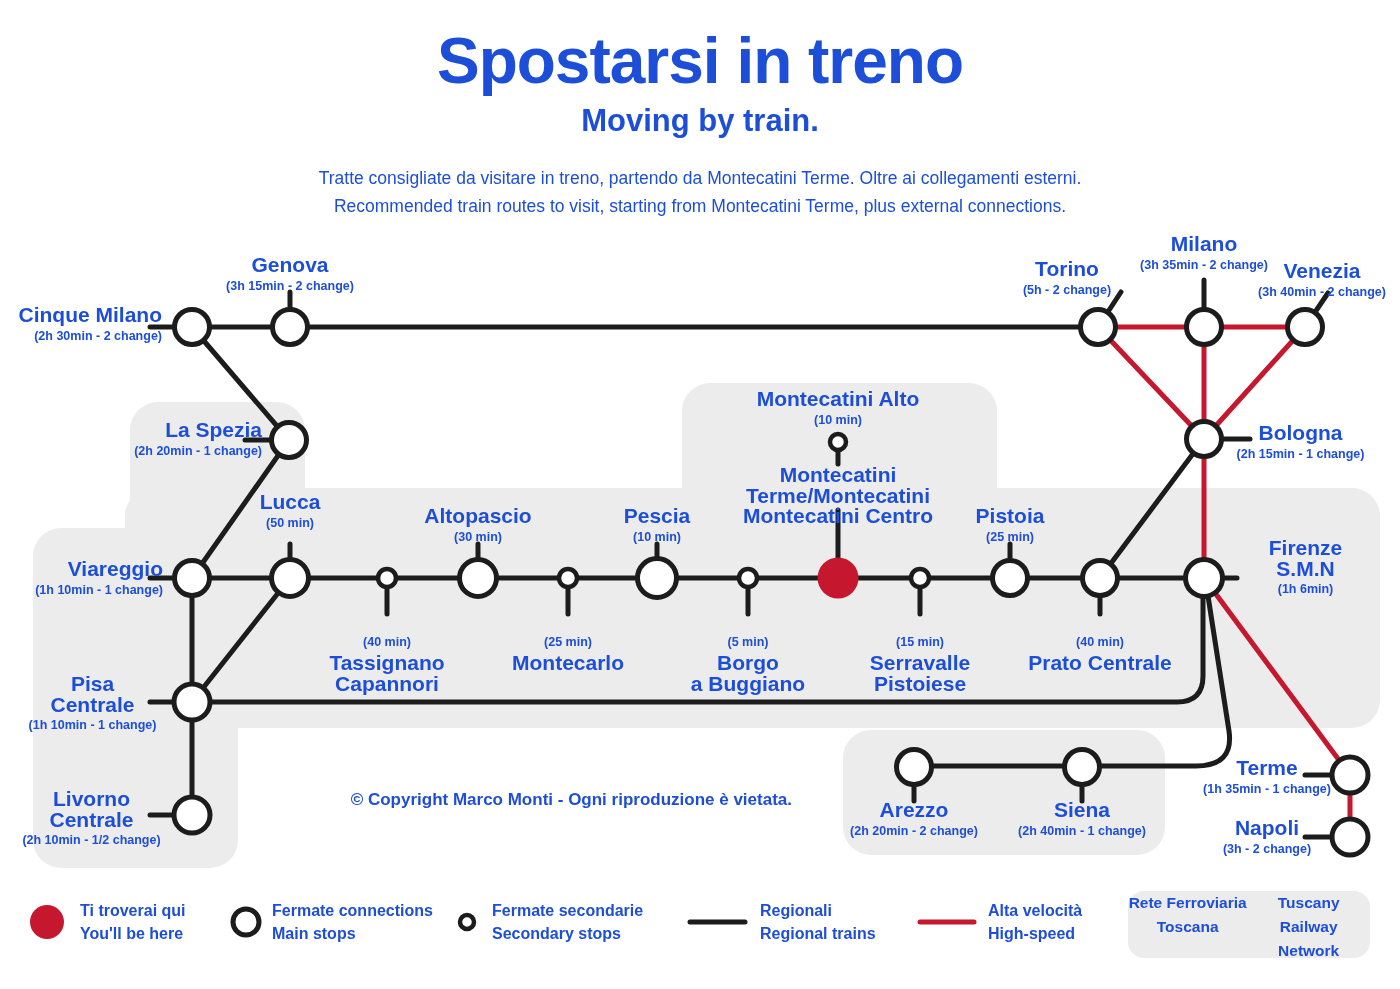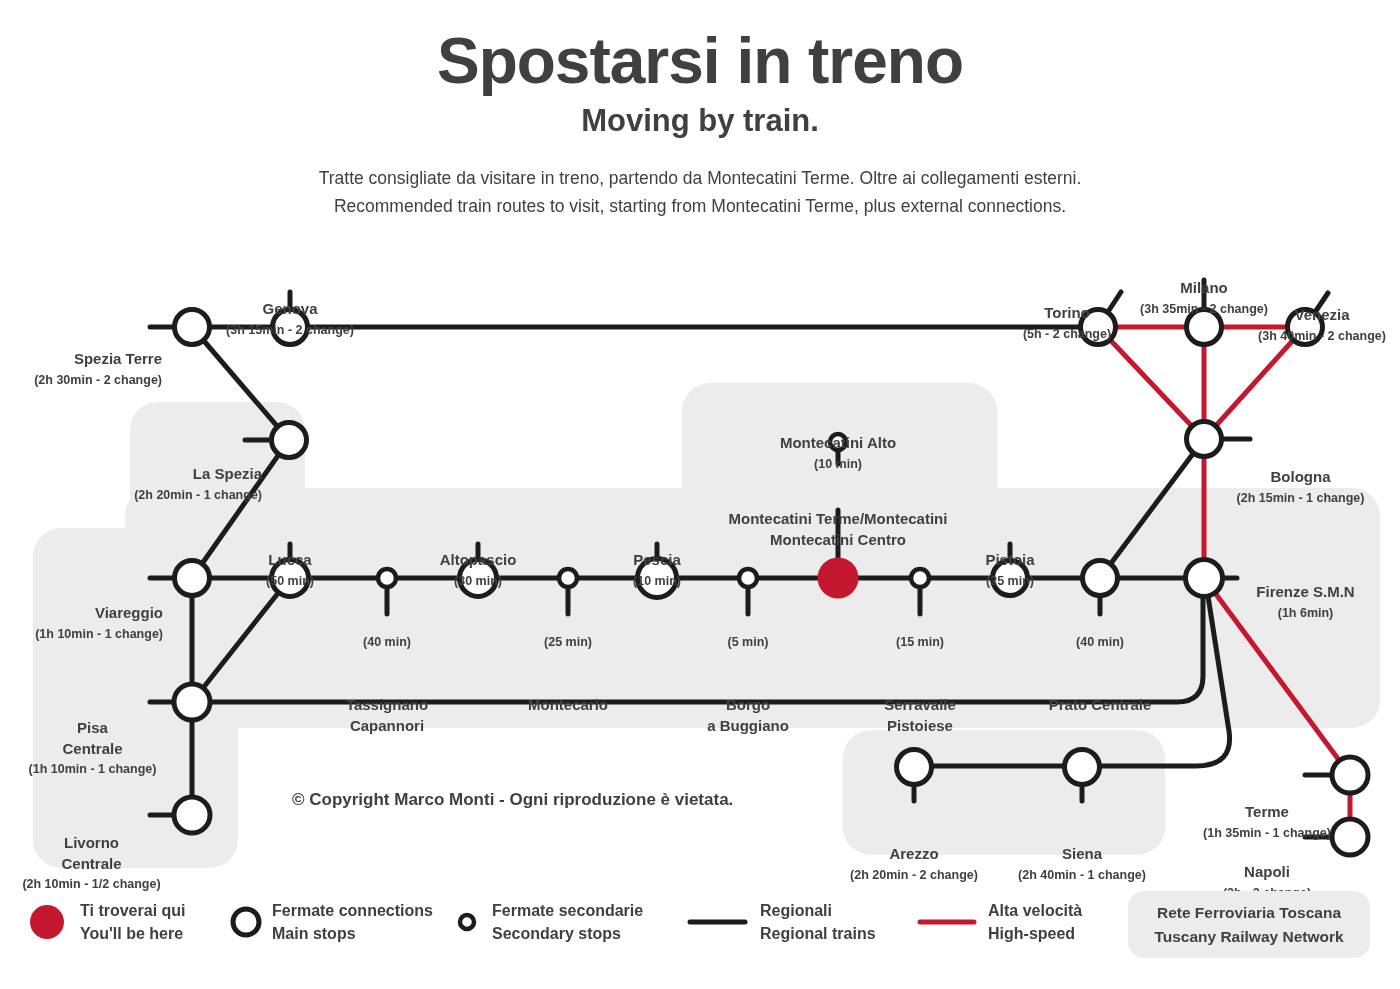--- a/index.html
+++ b/index.html
@@ -1,35 +1,35 @@
 <!DOCTYPE html>
 <html><head>
 <meta charset="utf-8">
 <style>
   html,body{margin:0;padding:0;background:#fff;}
   .canvas{position:relative;width:1400px;height:989px;background:#ffffff;overflow:hidden;
-          font-family:"Liberation Sans",sans-serif;color:#404040;}
+          font-family:"Liberation Sans",sans-serif;color:#1d4ed8;}
   .layer{position:absolute;left:0;top:0;}
   .ttl{position:absolute;left:0;top:26px;width:1400px;text-align:center;
        font-size:64px;font-weight:800;letter-spacing:-1px;line-height:70px;}
   .sub{position:absolute;left:0;top:103px;width:1400px;text-align:center;
        font-size:31px;font-weight:800;}
   .intro{position:absolute;left:0;top:165px;width:1400px;text-align:center;
        font-size:17.5px;font-weight:500;line-height:27.5px;white-space:pre-line;}
   .lbl{position:absolute;white-space:pre-line;}
-  .lbl .nm{display:block;font-weight:800;font-size:15px;line-height:20.5px;white-space:pre-line;margin-top:44px;}
+  .lbl .nm{display:block;font-weight:800;font-size:21px;line-height:20.5px;white-space:pre-line;}
   .lbl .tm{display:block;font-weight:700;font-size:12.5px;line-height:17px;white-space:pre-line;margin-top:2px;}
   .lbl .tm.first{margin-top:16px;margin-bottom:2px;}
   .ctr{text-align:center;}
   .rgt{text-align:right;}
-  .copyright{position:absolute;left:292px;top:790px;width:500px;text-align:left;
+  .copyright{position:absolute;left:292px;top:790px;width:500px;text-align:right;
        font-size:17px;font-weight:800;}
   .leg-txt{position:absolute;font-size:16px;font-weight:700;line-height:23px;white-space:pre-line;}
   .badge{position:absolute;left:1128px;top:891px;width:242px;height:67px;background:#ececec;
-       border-radius:16px;display:flex;flex-direction:column;justify-content:center;
+       border-radius:16px;display:flex;flex-direction:row;justify-content:center;
        text-align:center;font-size:15.5px;font-weight:600;line-height:24px;}
 </style>
 </head>
 <body>
 
 <div class="canvas">
 
   <svg class="layer" width="1400" height="989" viewBox="0 0 1400 989">
 
     <g fill="#ececec">
@@ -125,29 +125,29 @@
       <path d="M690,922 H745" stroke="#1c1c1c" stroke-width="5" stroke-linecap="round"></path>
       <path d="M920,922 H974" stroke="#c5182e" stroke-width="5" stroke-linecap="round"></path>
     </g>
   </svg>
 
   <div class="ttl">Spostarsi in treno</div>
   <div class="sub">Moving by train.</div>
   <div class="intro"><span>Tratte consigliate da visitare in treno, partendo da Montecatini Terme. Oltre ai collegamenti esterni.</span>
 <span>Recommended train routes to visit, starting from Montecatini Terme, plus external connections.</span></div>
 
-  <div class="lbl rgt" style="left:0;top:305px;width:162px"><span class="nm">Spezia Terre</span><span class="tm">(2h 30min - 2 change)</span></div>
+  <div class="lbl rgt" style="left:0;top:305px;width:162px"><span class="nm">Cinque Milano</span><span class="tm">(2h 30min - 2 change)</span></div>
   <div class="lbl ctr" style="left:190px;top:255px;width:200px"><span class="nm">Genova</span><span class="tm">(3h 15min - 2 change)</span></div>
   <div class="lbl ctr" style="left:967px;top:259px;width:200px"><span class="nm">Torino</span><span class="tm">(5h - 2 change)</span></div>
   <div class="lbl ctr" style="left:1104px;top:234px;width:200px"><span class="nm">Milano</span><span class="tm">(3h 35min - 2 change)</span></div>
   <div class="lbl ctr" style="left:1222px;top:261px;width:200px"><span class="nm">Venezia</span><span class="tm">(3h 40min - 2 change)</span></div>
   <div class="lbl rgt" style="left:60px;top:420px;width:202px"><span class="nm">La Spezia</span><span class="tm">(2h 20min - 1 change)</span></div>
   <div class="lbl ctr" style="left:1228px;top:423px;width:145px"><span class="nm">Bologna</span><span class="tm">(2h 15min - 1 change)</span></div>
   <div class="lbl rgt" style="left:0;top:559px;width:163px"><span class="nm">Viareggio</span><span class="tm">(1h 10min - 1 change)</span></div>
-  <div class="lbl ctr" style="left:190px;top:506px;width:200px"><span class="nm">Lucca</span><span class="tm">(50 min)</span></div>
+  <div class="lbl ctr" style="left:190px;top:492px;width:200px"><span class="nm">Lucca</span><span class="tm">(50 min)</span></div>
   <div class="lbl ctr" style="left:287px;top:618px;width:200px"><span class="tm first">(40 min)</span><span class="nm">Tassignano
 Capannori</span></div>
   <div class="lbl ctr" style="left:378px;top:506px;width:200px"><span class="nm">Altopascio</span><span class="tm">(30 min)</span></div>
   <div class="lbl ctr" style="left:468px;top:618px;width:200px"><span class="tm first">(25 min)</span><span class="nm">Montecarlo</span></div>
   <div class="lbl ctr" style="left:557px;top:506px;width:200px"><span class="nm">Pescia</span><span class="tm">(10 min)</span></div>
   <div class="lbl ctr" style="left:648px;top:618px;width:200px"><span class="tm first">(5 min)</span><span class="nm">Borgo
 a Buggiano</span></div>
   <div class="lbl ctr" style="left:688px;top:465px;width:300px"><span class="nm">Montecatini Terme/Montecatini
 Montecatini Centro</span></div>
   <div class="lbl ctr" style="left:738px;top:389px;width:200px"><span class="nm">Montecatini Alto</span><span class="tm">(10 min)</span></div>

